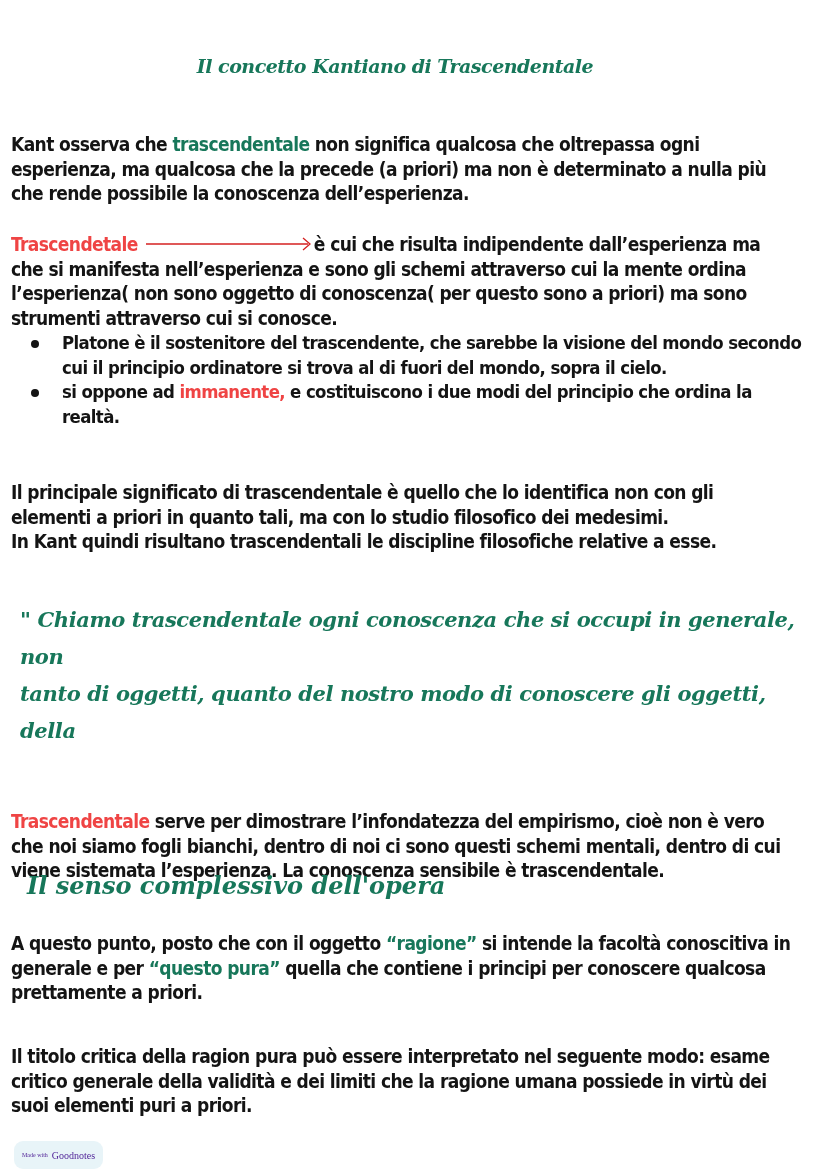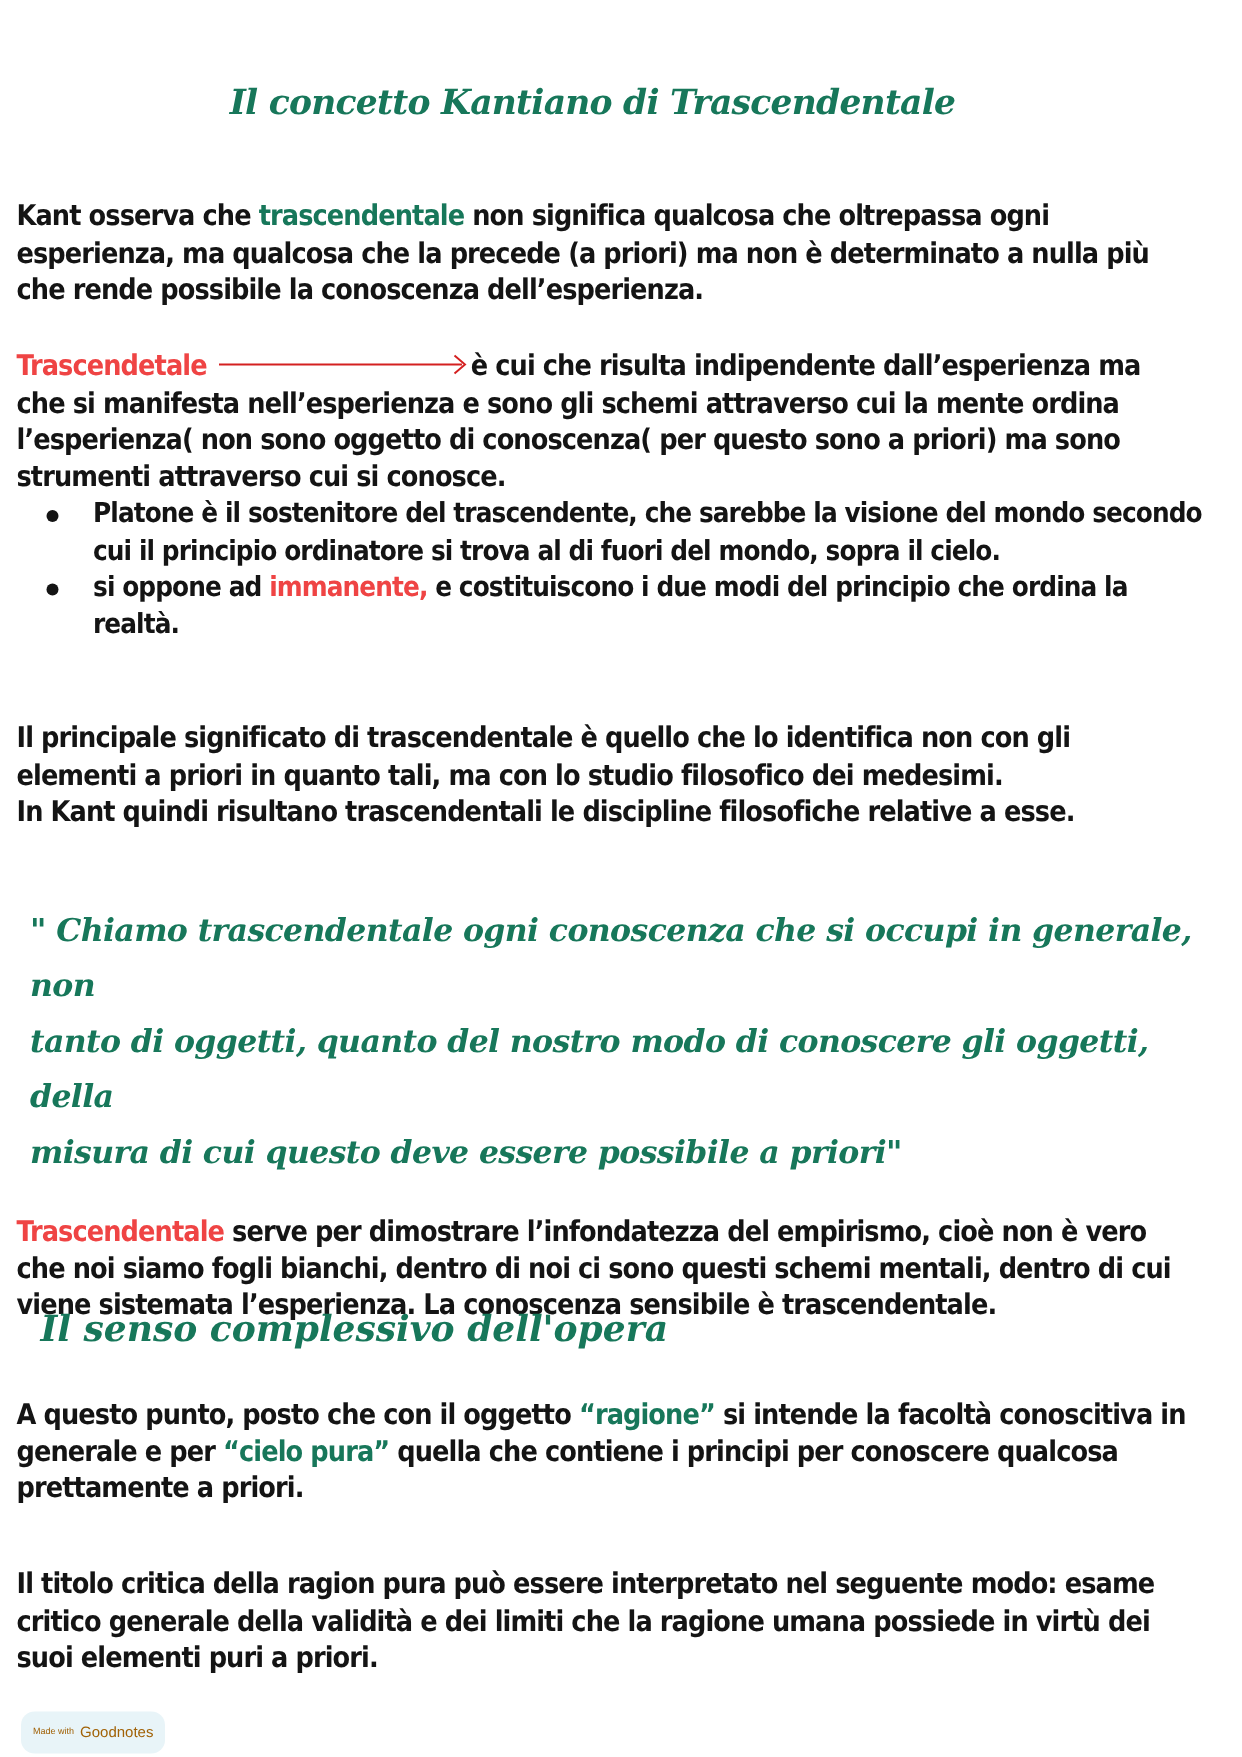--- a/index.html
+++ b/index.html
@@ -1,33 +1,33 @@
 <!DOCTYPE html>
 <html><head>
 <meta charset="utf-8">
 <style>
   html, body { margin: 0; padding: 0; background: #ffffff; }
   body { width: 828px; height: 1171px; position: relative; overflow: hidden;
          font-family: "DejaVu Sans Condensed", "Liberation Sans Narrow", "DejaVu Sans", sans-serif; color: #141414; }
   .page { position: absolute; inset: 0; }
   .script { font-family: "DejaVu Serif", serif; font-style: italic; font-weight: bold; color: #17775a; }
-  .title { position: absolute; top: 55px; left: 0; width: 790px; text-align: center; font-size: 23px; letter-spacing: -0.5px; }
+  .title { position: absolute; top: 55px; left: 0; width: 790px; text-align: center; font-size: 19px; letter-spacing: -0.5px; }
   .para { position: absolute; left: 11px; width: 780px; font-size: 19px; line-height: 24.6px; font-weight: bold;
           letter-spacing: -0.6px; font-stretch: condensed; transform-origin: left top; }
   .hl-green { color: #17775a; }
   .hl-red { color: #ef4444; }
   .arrow { display: inline-block; vertical-align: middle; width: 168px; height: 14px; margin: 0 0 0 8px; position: relative; top: -2px; }
   ul.bullets { position: absolute; left: 27px; top: 331px; width: 780px; margin: 0; padding: 0; list-style: none;
                font-size: 18.4px; line-height: 24.6px; font-weight: bold; letter-spacing: -0.6px; }
   ul.bullets li { position: relative; padding-left: 35px; }
   ul.bullets li .dot { position: absolute; left: 4px; top: 9px; width: 8px; height: 8px; border-radius: 50%; background: #141414; }
   .quote { position: absolute; left: 20px; width: 790px; font-size: 21px; line-height: 37px; letter-spacing: -0.4px; }
   .subtitle { position: absolute; top: 871px; left: 27px; font-size: 24px; }
   .badge { position: absolute; left: 14px; top: 1141px; height: 28px; padding: 0 8px; border-radius: 9px; background: #e8f4f8;
-           font-family: Liberation Sans, sans-serif; color: #a16207; display: flex; align-items: center; gap: 4px; }
+           font-family: Liberation Serif, serif; color: #4c1d95; display: flex; align-items: center; gap: 4px; }
   .badge .small { font-size: 6px; }
   .badge .brand { font-size: 10px; }
 </style>
 </head>
 <body>
 
 <div class="page">
 
   <div class="title script">Il concetto Kantiano di Trascendentale</div>
 
@@ -41,28 +41,27 @@
   <ul class="bullets">
     <li><span class="dot"></span><span>Platone è il sostenitore del trascendente, che sarebbe la visione del mondo secondo cui il principio ordinatore si trova al di fuori del mondo, sopra il cielo.</span></li>
     <li><span class="dot"></span><span>si oppone ad </span><span class="hl-red">immanente,</span><span> e costituiscono i due modi del principio che ordina la realtà.</span></li>
   </ul>
 
   <div class="para" style="top:480px;"><span>Il principale significato di trascendentale è quello che lo identifica non con gli elementi a priori in quanto tali, ma con lo studio filosofico dei medesimi.</span><br><span>In Kant quindi risultano trascendentali le discipline filosofiche relative a esse.</span></div>
 
   <div class="quote script" style="top:601px;">
     <div>" Chiamo trascendentale ogni conoscenza che si occupi in generale, non</div>
     <div>tanto di oggetti, quanto del nostro modo di conoscere gli oggetti, della</div>
-    <div>misura di cui questo deve essere possibile a priori"</div>
   </div>
 
   <div class="para" style="top:761px;margin-top:48px;"><span class="hl-red">Trascendentale</span><span> serve per dimostrare l’infondatezza del empirismo, cioè non è vero che noi siamo fogli bianchi, dentro di noi ci sono questi schemi mentali, dentro di cui viene sistemata l’esperienza. La conoscenza sensibile è trascendentale.</span></div>
 
   <div class="subtitle script">Il senso complessivo dell'opera</div>
 
-  <div class="para" style="top:931px;"><span>A questo punto, posto che con il oggetto </span><span class="hl-green">“ragione”</span><span> si intende la facoltà conoscitiva in generale e per </span><span class="hl-green">“cielo pura”</span><span> quella che contiene i principi per conoscere qualcosa prettamente a priori.</span></div>
+  <div class="para" style="top:931px;"><span>A questo punto, posto che con il oggetto </span><span class="hl-green">“ragione”</span><span> si intende la facoltà conoscitiva in generale e per </span><span class="hl-green">“questo pura”</span><span> quella che contiene i principi per conoscere qualcosa prettamente a priori.</span></div>
 
   <div class="para" style="top:1031px;margin-top:13px;">Il titolo critica della ragion pura può essere interpretato nel seguente modo: esame critico generale della validità e dei limiti che la ragione umana possiede in virtù dei suoi elementi puri a priori.</div>
 
   <div class="badge">
     <span class="small">Made with</span>
     <span class="brand">Goodnotes</span>
   </div>
 </div>
 
 </body></html>

